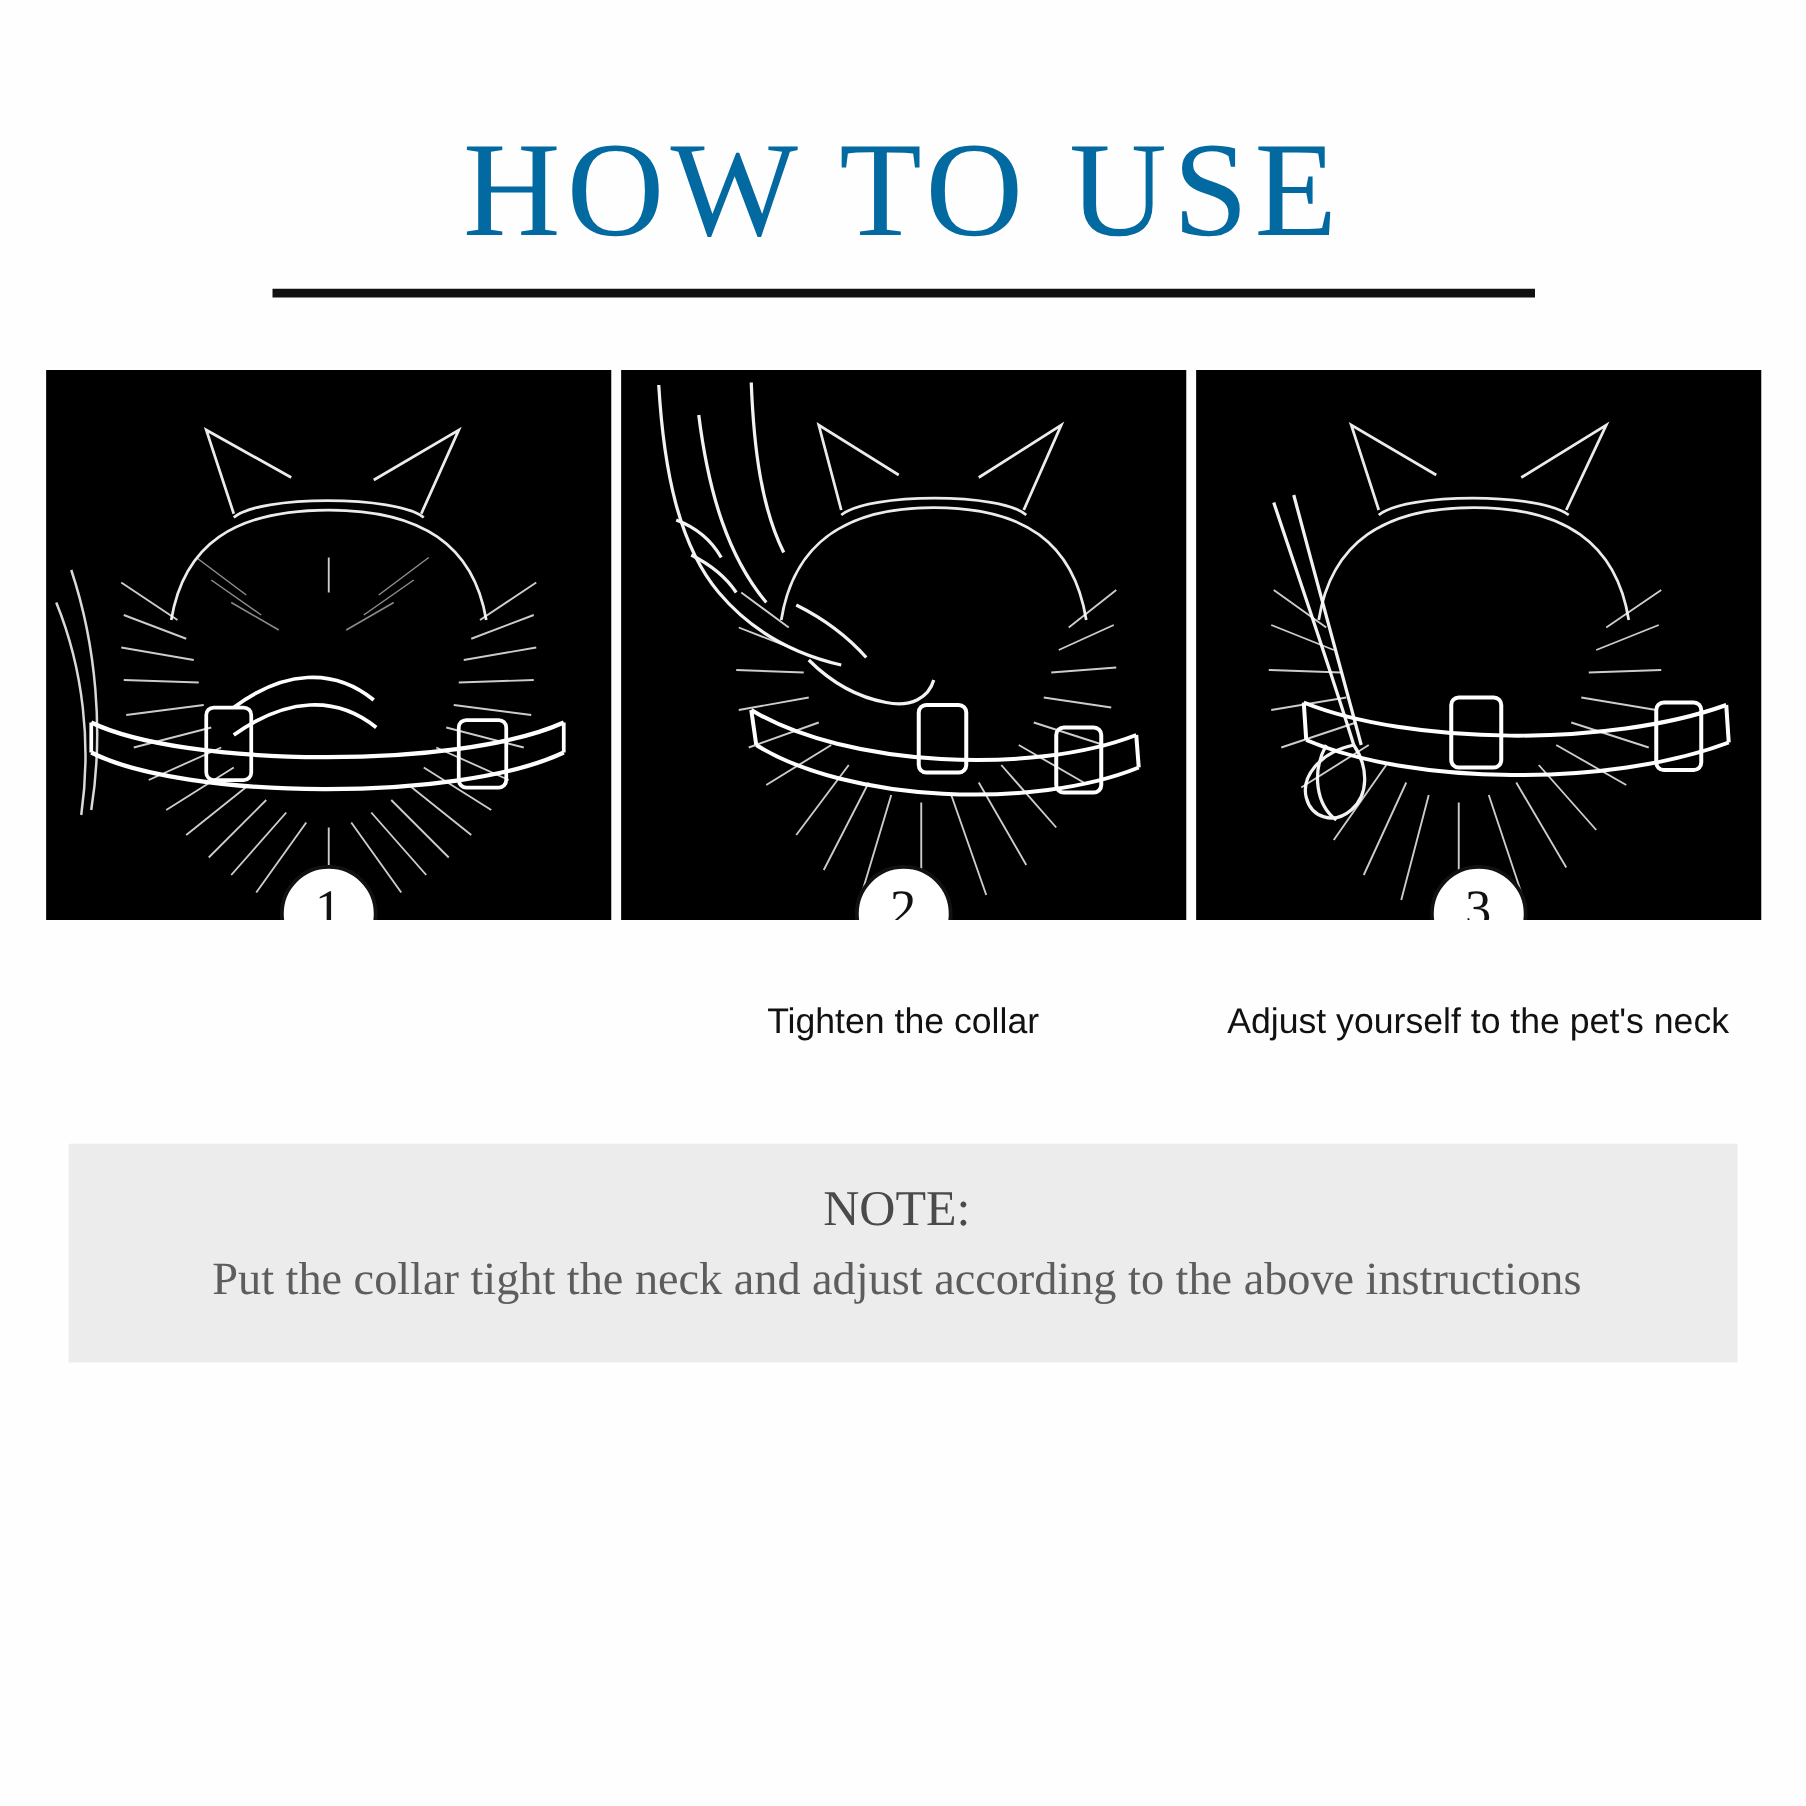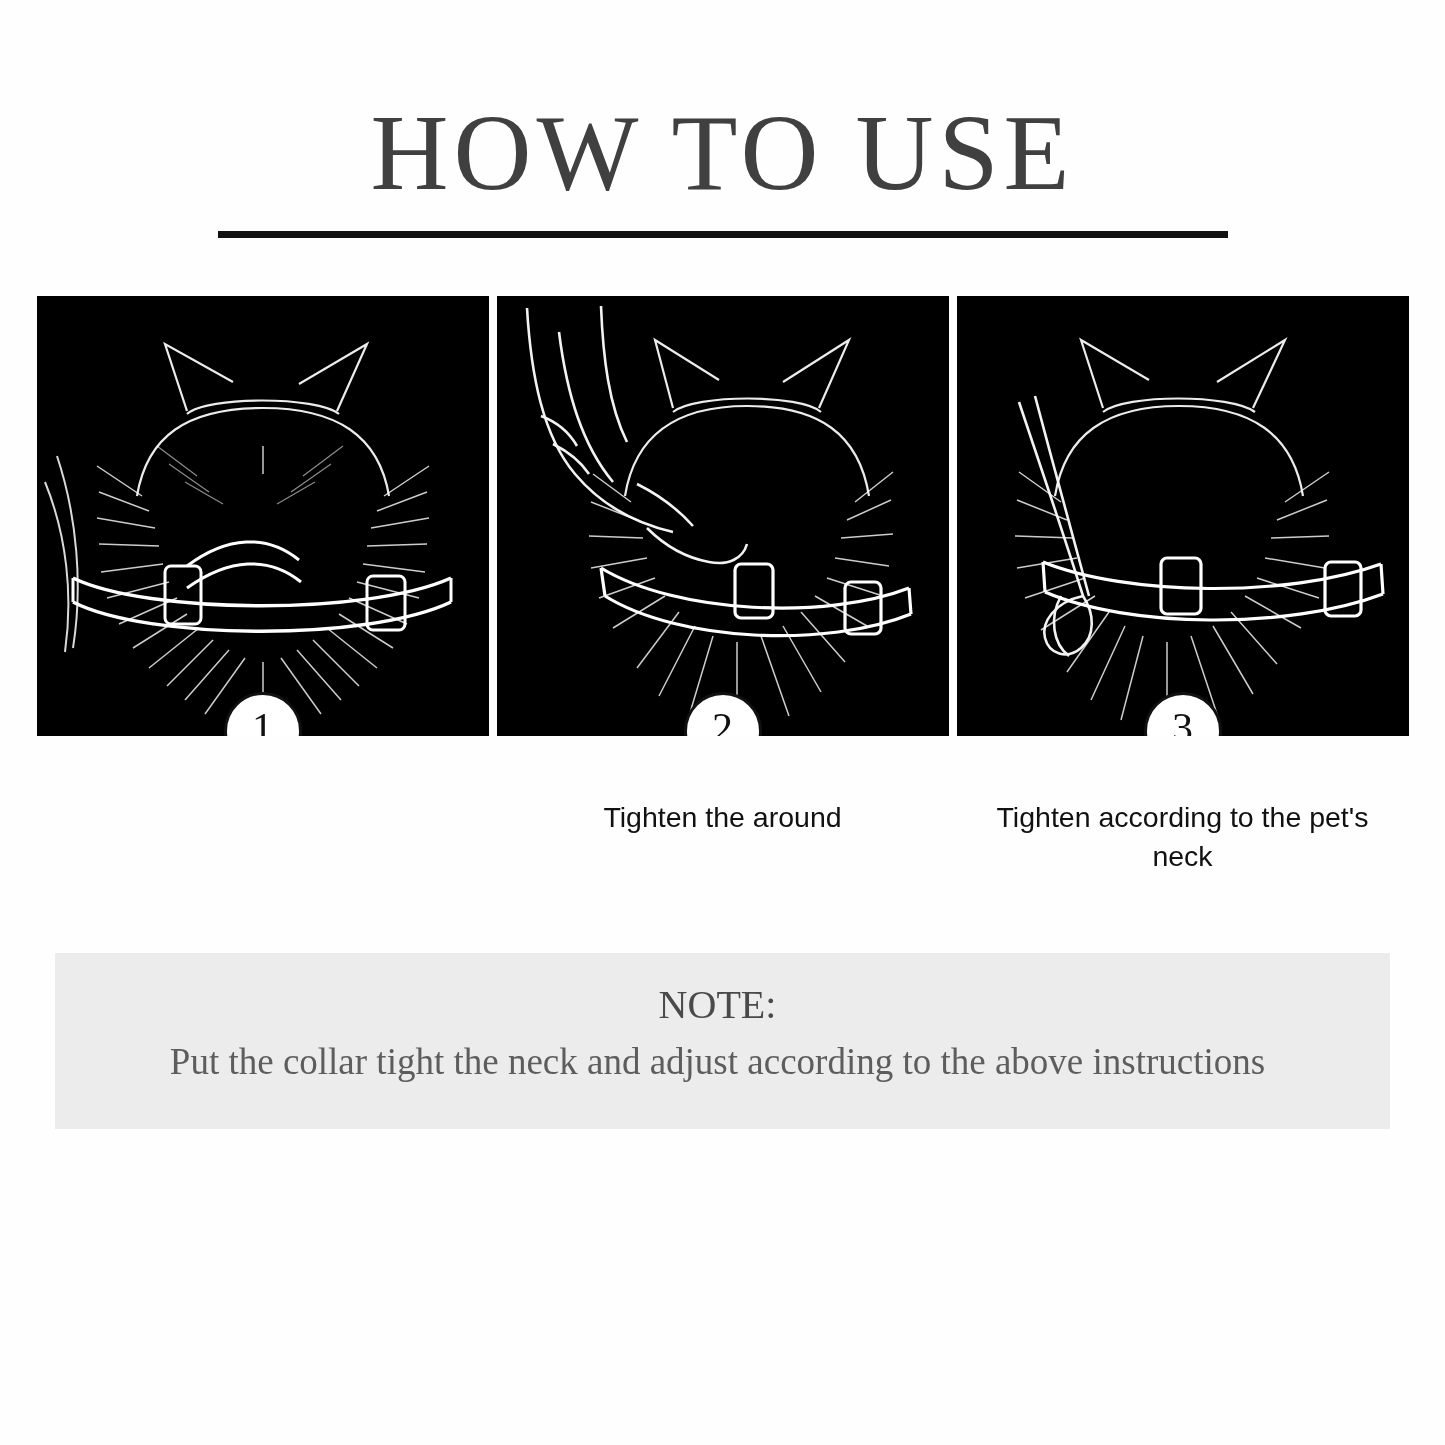--- a/index.html
+++ b/index.html
@@ -22,21 +22,21 @@
 
   
   .title-wrap {
     padding-top: 96px;
     text-align: center;
   }
   .title {
     font-family: "Liberation Serif", serif;
     font-size: 108px;
     letter-spacing: 5px;
-    color: #404040;
+    color: #0369a1;
     line-height: 1.05;
     display: inline-block;
     font-weight: 400;
   }
   .title-rule {
     width: 1010px;
     height: 7px;
     background: #111;
     margin: 22px auto 0 auto;
   }
@@ -198,21 +198,21 @@
           <g fill="none" stroke="#ffffff" stroke-width="3.2">
             <path d="M104 272 C180 318 330 324 412 292"></path>
             <path d="M108 300 C182 346 330 352 414 318"></path>
             <path d="M104 272 L108 300 M412 292 L414 318"></path>
             <rect x="238" y="268" width="38" height="54" rx="6"></rect>
             <rect x="348" y="286" width="36" height="52" rx="6"></rect>
           </g>
         </svg>
         <div class="badge">2</div>
       </div>
-      <div class="caption">Tighten the around</div>
+      <div class="caption">Tighten the collar</div>
     </div>
 
     <div class="step">
       <div class="photo">
         <svg viewBox="0 0 452 440" preserveAspectRatio="xMidYMid slice">
           <rect x="0" y="0" width="452" height="440" fill="#000"></rect>
           <g stroke="#ffffff" stroke-width="2.2" fill="none" opacity="0.92">
             <path d="M146 112 L124 44 L192 84"></path>
             <path d="M296 112 L328 44 L260 86"></path>
             <path d="M146 116 C168 98 274 98 298 116"></path>
@@ -236,21 +236,21 @@
           <g fill="none" stroke="#ffffff" stroke-width="3.2">
             <path d="M86 266 C170 300 330 302 424 268"></path>
             <path d="M88 296 C172 332 330 334 426 298"></path>
             <path d="M86 266 L88 296 M424 268 L426 298"></path>
             <rect x="204" y="262" width="40" height="56" rx="6"></rect>
             <rect x="368" y="266" width="36" height="54" rx="6"></rect>
           </g>
         </svg>
         <div class="badge">3</div>
       </div>
-      <div class="caption">Tighten according to the pet's neck</div>
+      <div class="caption">Adjust yourself to the pet's neck</div>
     </div>
 
   </div>
 
   <div class="note">
     <div class="note-title">NOTE:</div>
     <div class="note-line">Put the collar tight the neck and adjust according to the above instructions</div>
   </div>
 
 </div>

